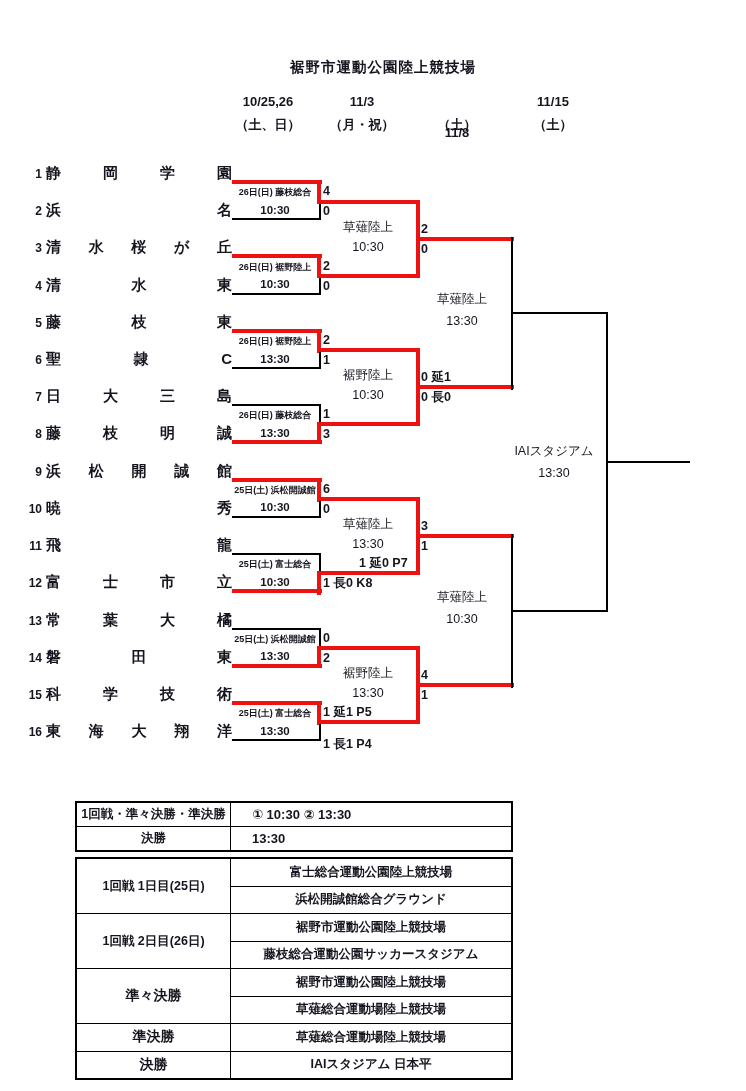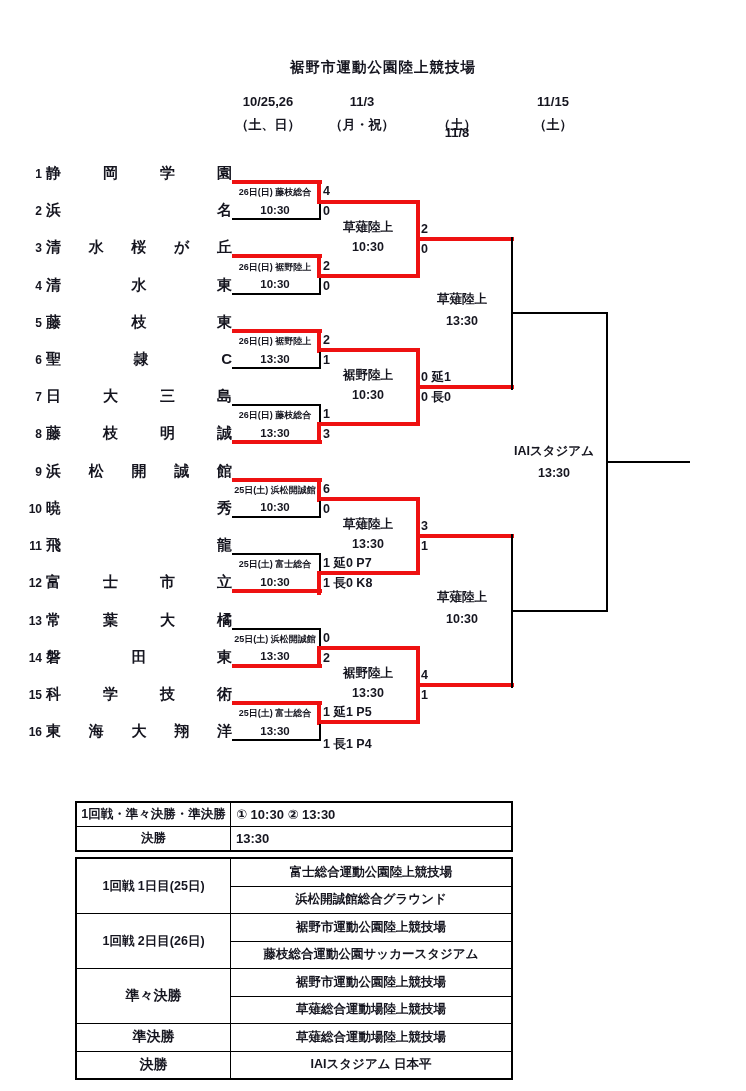--- a/index.html
+++ b/index.html
@@ -11,30 +11,30 @@
          font-size:15.5px;font-weight:bold;letter-spacing:1px;}
   .subtitle{position:absolute;top:58px;left:0;right:0;padding-left:20px;text-align:center;
          font-size:14.5px;font-weight:bold;letter-spacing:1px;}
   .datecol{position:absolute;width:110px;text-align:center;font-size:13px;font-weight:bold;}
   .trow{position:absolute;left:16px;width:216px;height:18px;display:flex;align-items:flex-end;}
   .tnum{width:26px;text-align:right;font-size:12px;font-weight:bold;line-height:16px;flex:none;margin-right:4px;}
   .tname{flex:1;display:flex;justify-content:space-between;font-size:15px;font-weight:bold;line-height:18px;}
   .r1venue{position:absolute;left:234px;width:82px;text-align:center;font-size:9px;font-weight:bold;
            line-height:12px;white-space:nowrap;}
   .r1time{position:absolute;left:234px;width:82px;text-align:center;font-size:11.5px;font-weight:bold;line-height:13px;}
-  .mvenue{position:absolute;text-align:center;font-size:12.5px;font-weight:bold;line-height:15px;white-space:nowrap;}
+  .mvenue{position:absolute;text-align:center;font-size:12.5px;font-weight:normal;line-height:15px;white-space:nowrap;}
   .score{position:absolute;font-size:12.5px;font-weight:bold;line-height:15px;white-space:nowrap;}
   .s1{left:323px;} .s2{left:421px;}
   table{border-collapse:collapse;}
   .dtab{position:absolute;left:76px;width:436px;table-layout:fixed;}
   .dtab td{border:1.5px solid #000;font-weight:bold;color:#15151f;}
   .tab1{top:802px;}
   .tab1 td{height:21px;font-size:12.5px;}
   .tab1 .c1{width:151px;text-align:center;}
-  .tab1 .c2{text-align:left;padding-left:5px;font-size:13px;}
+  .tab1 .c2{text-align:left;padding-left:21px;font-size:13px;}
   .tab2{top:858px;}
   .tab2 td{height:24.5px;font-size:12.5px;text-align:center;}
   .tab2 .c1{width:151px;}
   .tab2 .big{font-size:14px;}
   .outer{outline:1.5px solid #000;}
 </style>
 </head>
 <body>
 
 <div class="page">
@@ -269,21 +269,21 @@
   <div class="score s1" style="top:184px;">4</div>
   <div class="score s1" style="top:204px;">0</div>
   <div class="score s1" style="top:259px;">2</div>
   <div class="score s1" style="top:279px;">0</div>
   <div class="score s1" style="top:333px;">2</div>
   <div class="score s1" style="top:353px;">1</div>
   <div class="score s1" style="top:407px;">1</div>
   <div class="score s1" style="top:427px;">3</div>
   <div class="score s1" style="top:482px;">6</div>
   <div class="score s1" style="top:502px;">0</div>
-  <div class="score s1" style="top:556px;">1 延0 P7</div>
+  <div class="score s1" style="top:556px;margin-left:36px;">1 延0 P7</div>
   <div class="score s1" style="top:576px;">1 長0 K8</div>
   <div class="score s1" style="top:631px;">0</div>
   <div class="score s1" style="top:651px;">2</div>
   <div class="score s1" style="top:705px;">1 延1 P5</div>
   <div class="score s1" style="top:725px;margin-top:12px;">1 長1 P4</div>
 
   <div class="mvenue" style="left:322px;width:92px;top:220px;">草薙陸上</div>
   <div class="mvenue" style="left:322px;width:92px;top:240px;">10:30</div>
   <div class="mvenue" style="left:322px;width:92px;top:368px;">裾野陸上</div>
   <div class="mvenue" style="left:322px;width:92px;top:388px;">10:30</div>

